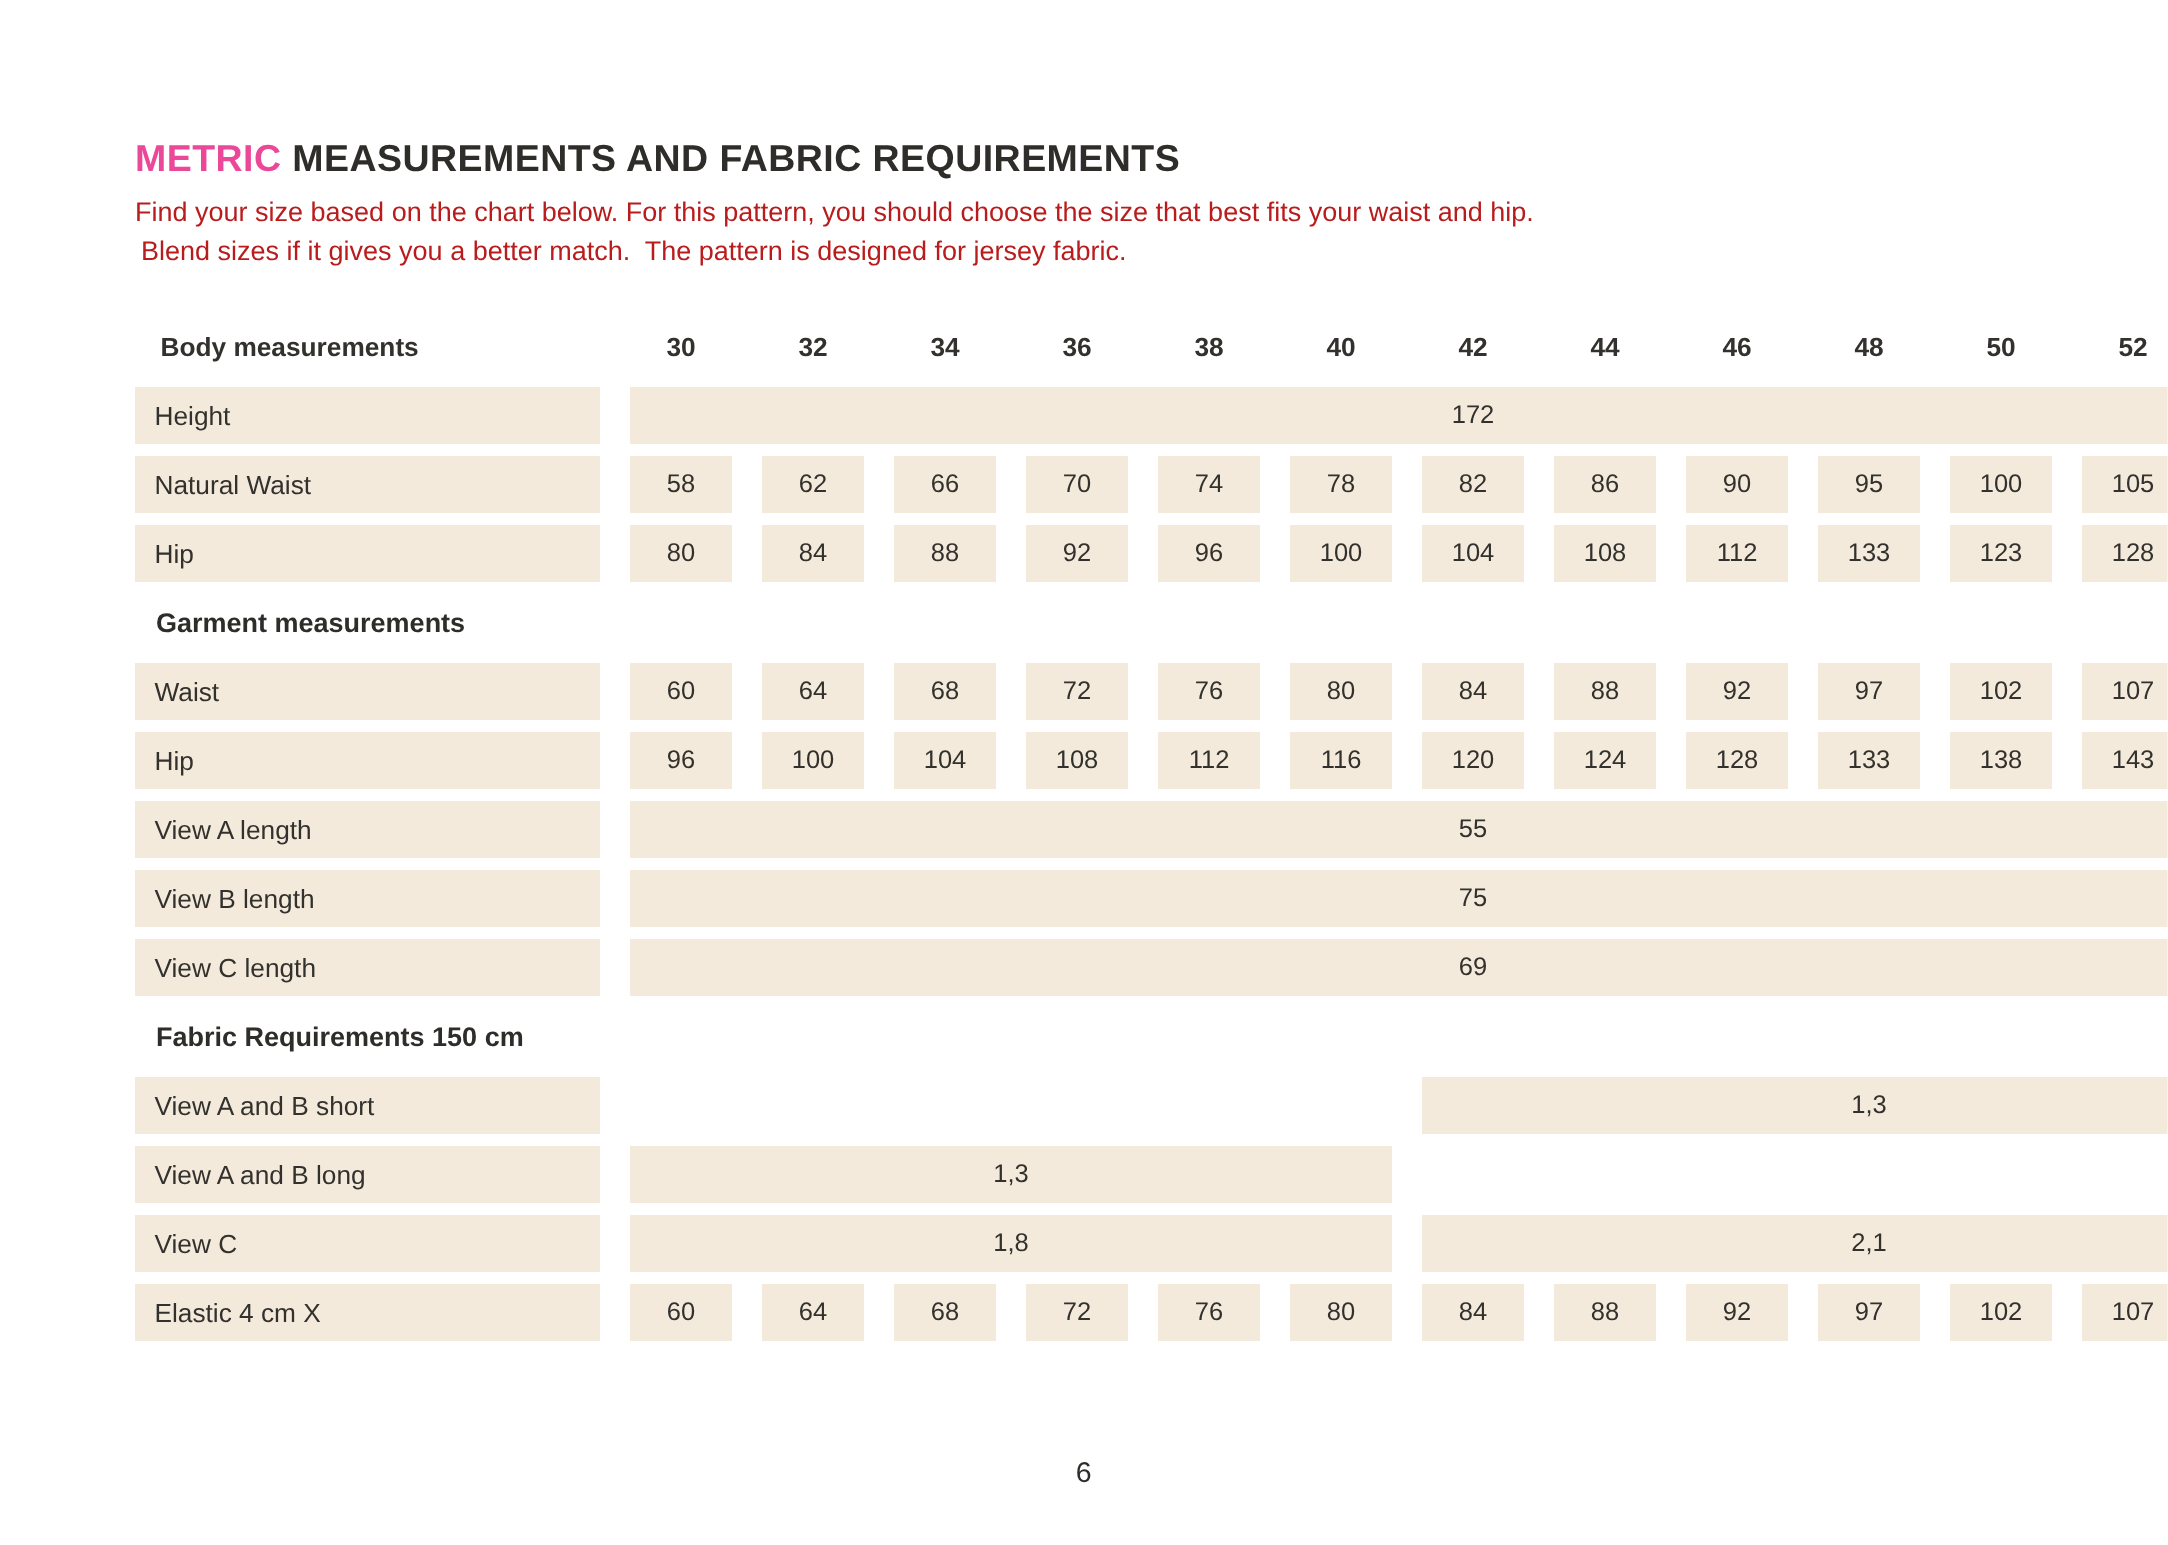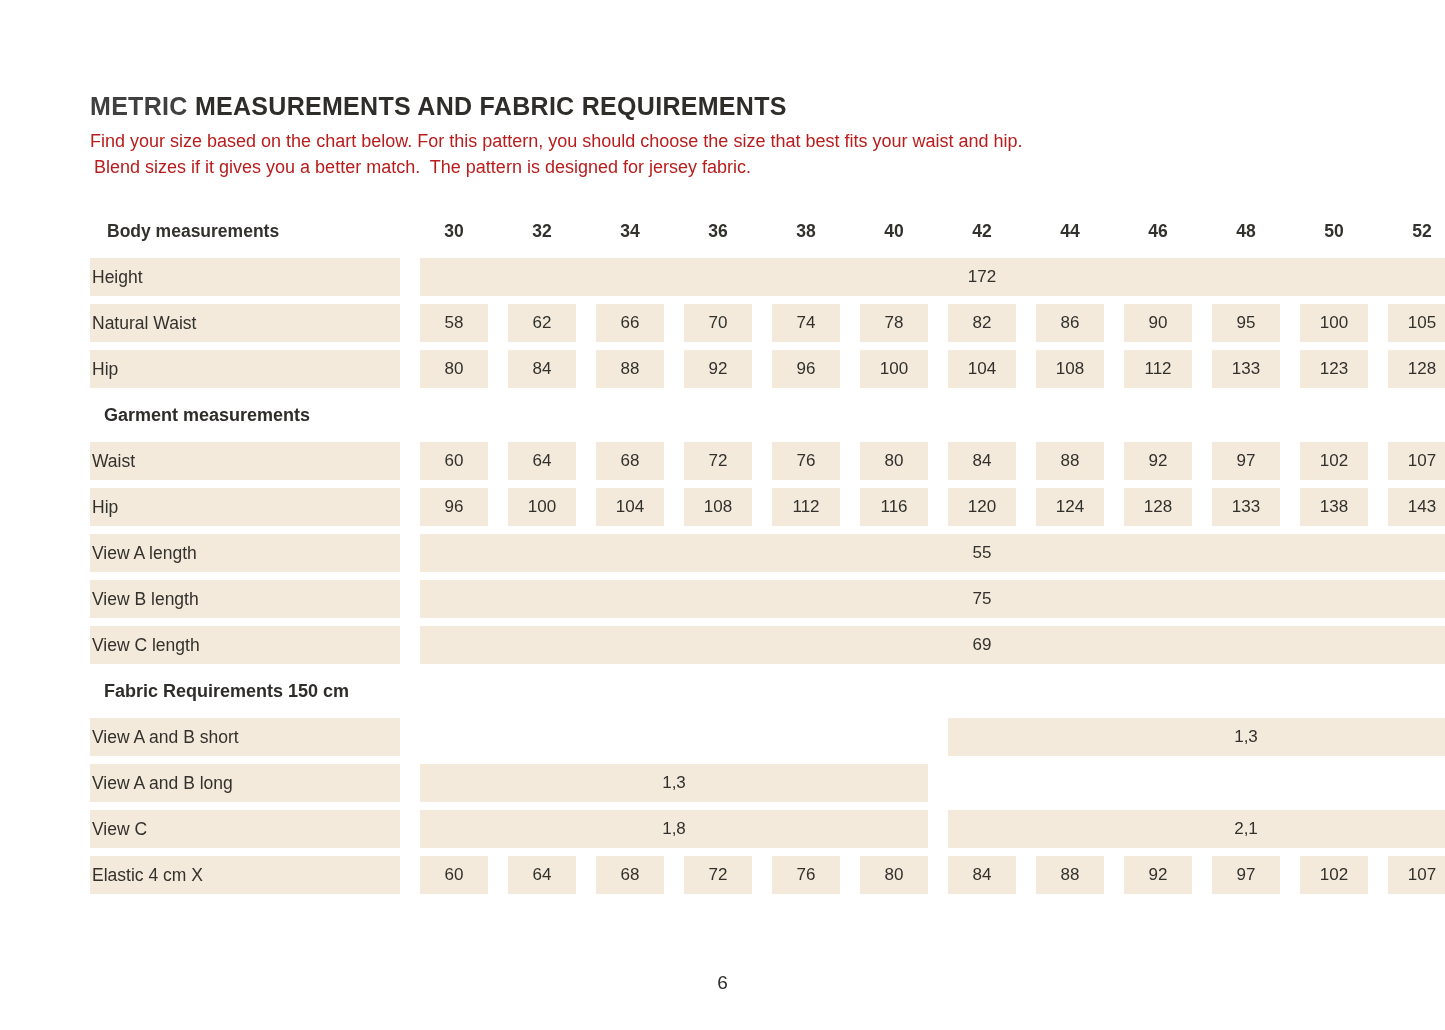--- a/index.html
+++ b/index.html
@@ -19,21 +19,21 @@
     width: 1250px;
   }
   .page-title {
     font-size: 25px;
     font-weight: bold;
     letter-spacing: 0.3px;
     color: #2f2d2a;
     margin-bottom: 7px;
     white-space: nowrap;
   }
-  .page-title .accent { color: #404040; }
+  .page-title .accent { color: #ec4899; }
   .intro p {
     font-size: 18px;
     line-height: 26px;
     color: #b91c1c;
     white-space: pre;
   }
   .intro .line2 { padding-left: 4px; }
 
   .table-wrap { margin-top: 32px; }
   .t-row {
@@ -48,21 +48,21 @@
   .cell {
     background: #f3eadb;
     display: flex;
     align-items: center;
     justify-content: center;
     font-size: 17px;
     color: #33312d;
   }
   .cell.label {
     justify-content: flex-start;
-    padding-left: 2px;
+    padding-left: 13px;
     font-size: 17.5px;
   }
   .cell.head {
     background: transparent;
     font-weight: bold;
     font-size: 17.5px;
   }
   .cell.head.label { padding-left: 17px; }
   .section-label {
     background: transparent;

